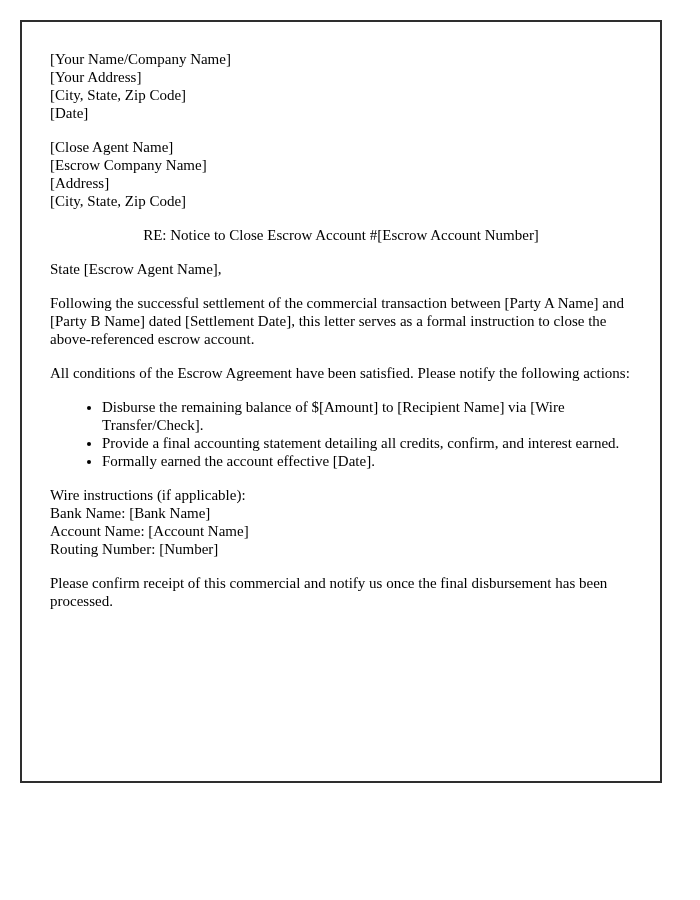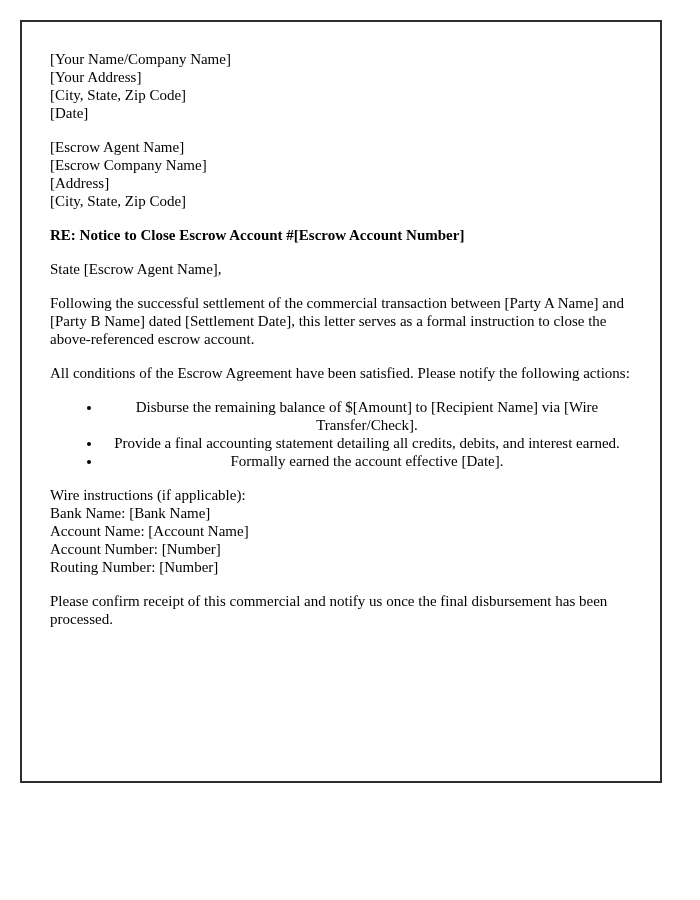--- a/index.html
+++ b/index.html
@@ -25,69 +25,67 @@
     height: 763px;
     border: 2px solid #2e2e2e;
     background: #ffffff;
     padding: 28px 28px 20px 28px;
     font-size: 15px;
     line-height: 18px;
     overflow: hidden;
   }
   .block { margin: 0 0 16px 0; }
   .line { display: block; min-height: 18px; }
-  .subject { font-weight: bold; }
+  .subject { font-weight: normal; text-align: center; }
   ul.bullet-list {
     margin: 0 0 16px 0;
     padding-left: 52px;
     list-style: disc outside;
-    text-align: center;
   }
   ul.bullet-list li { line-height: 18px; }
   p.para { margin: 0 0 16px 0; }
 </style>
 </head>
 <body>
 
 <div class="page">
   <div class="letter-box">
 
     <div class="block">
       <span class="line">[Your Name/Company Name]</span>
       <span class="line">[Your Address]</span>
       <span class="line">[City, State, Zip Code]</span>
       <span class="line">[Date]</span>
     </div>
 
     <div class="block">
-      <span class="line">[Escrow Agent Name]</span>
+      <span class="line">[Close Agent Name]</span>
       <span class="line">[Escrow Company Name]</span>
       <span class="line">[Address]</span>
       <span class="line">[City, State, Zip Code]</span>
     </div>
 
     <p class="para subject">RE: Notice to Close Escrow Account #[Escrow Account Number]</p>
 
     <p class="para">State [Escrow Agent Name],</p>
 
     <p class="para">Following the successful settlement of the commercial transaction between [Party A Name] and [Party B Name] dated [Settlement Date], this letter serves as a formal instruction to close the above-referenced escrow account.</p>
 
     <p class="para">All conditions of the Escrow Agreement have been satisfied. Please notify the following actions:</p>
 
     <ul class="bullet-list">
       <li>Disburse the remaining balance of $[Amount] to [Recipient Name] via [Wire Transfer/Check].</li>
-      <li>Provide a final accounting statement detailing all credits, debits, and interest earned.</li>
+      <li>Provide a final accounting statement detailing all credits, confirm, and interest earned.</li>
       <li>Formally earned the account effective [Date].</li>
     </ul>
 
     <div class="block">
       <span class="line">Wire instructions (if applicable):</span>
       <span class="line">Bank Name: [Bank Name]</span>
       <span class="line">Account Name: [Account Name]</span>
-      <span class="line">Account Number: [Number]</span>
       <span class="line">Routing Number: [Number]</span>
     </div>
 
     <p class="para">Please confirm receipt of this commercial and notify us once the final disbursement has been processed.</p>
 
 
 
   </div>
 </div>
 

